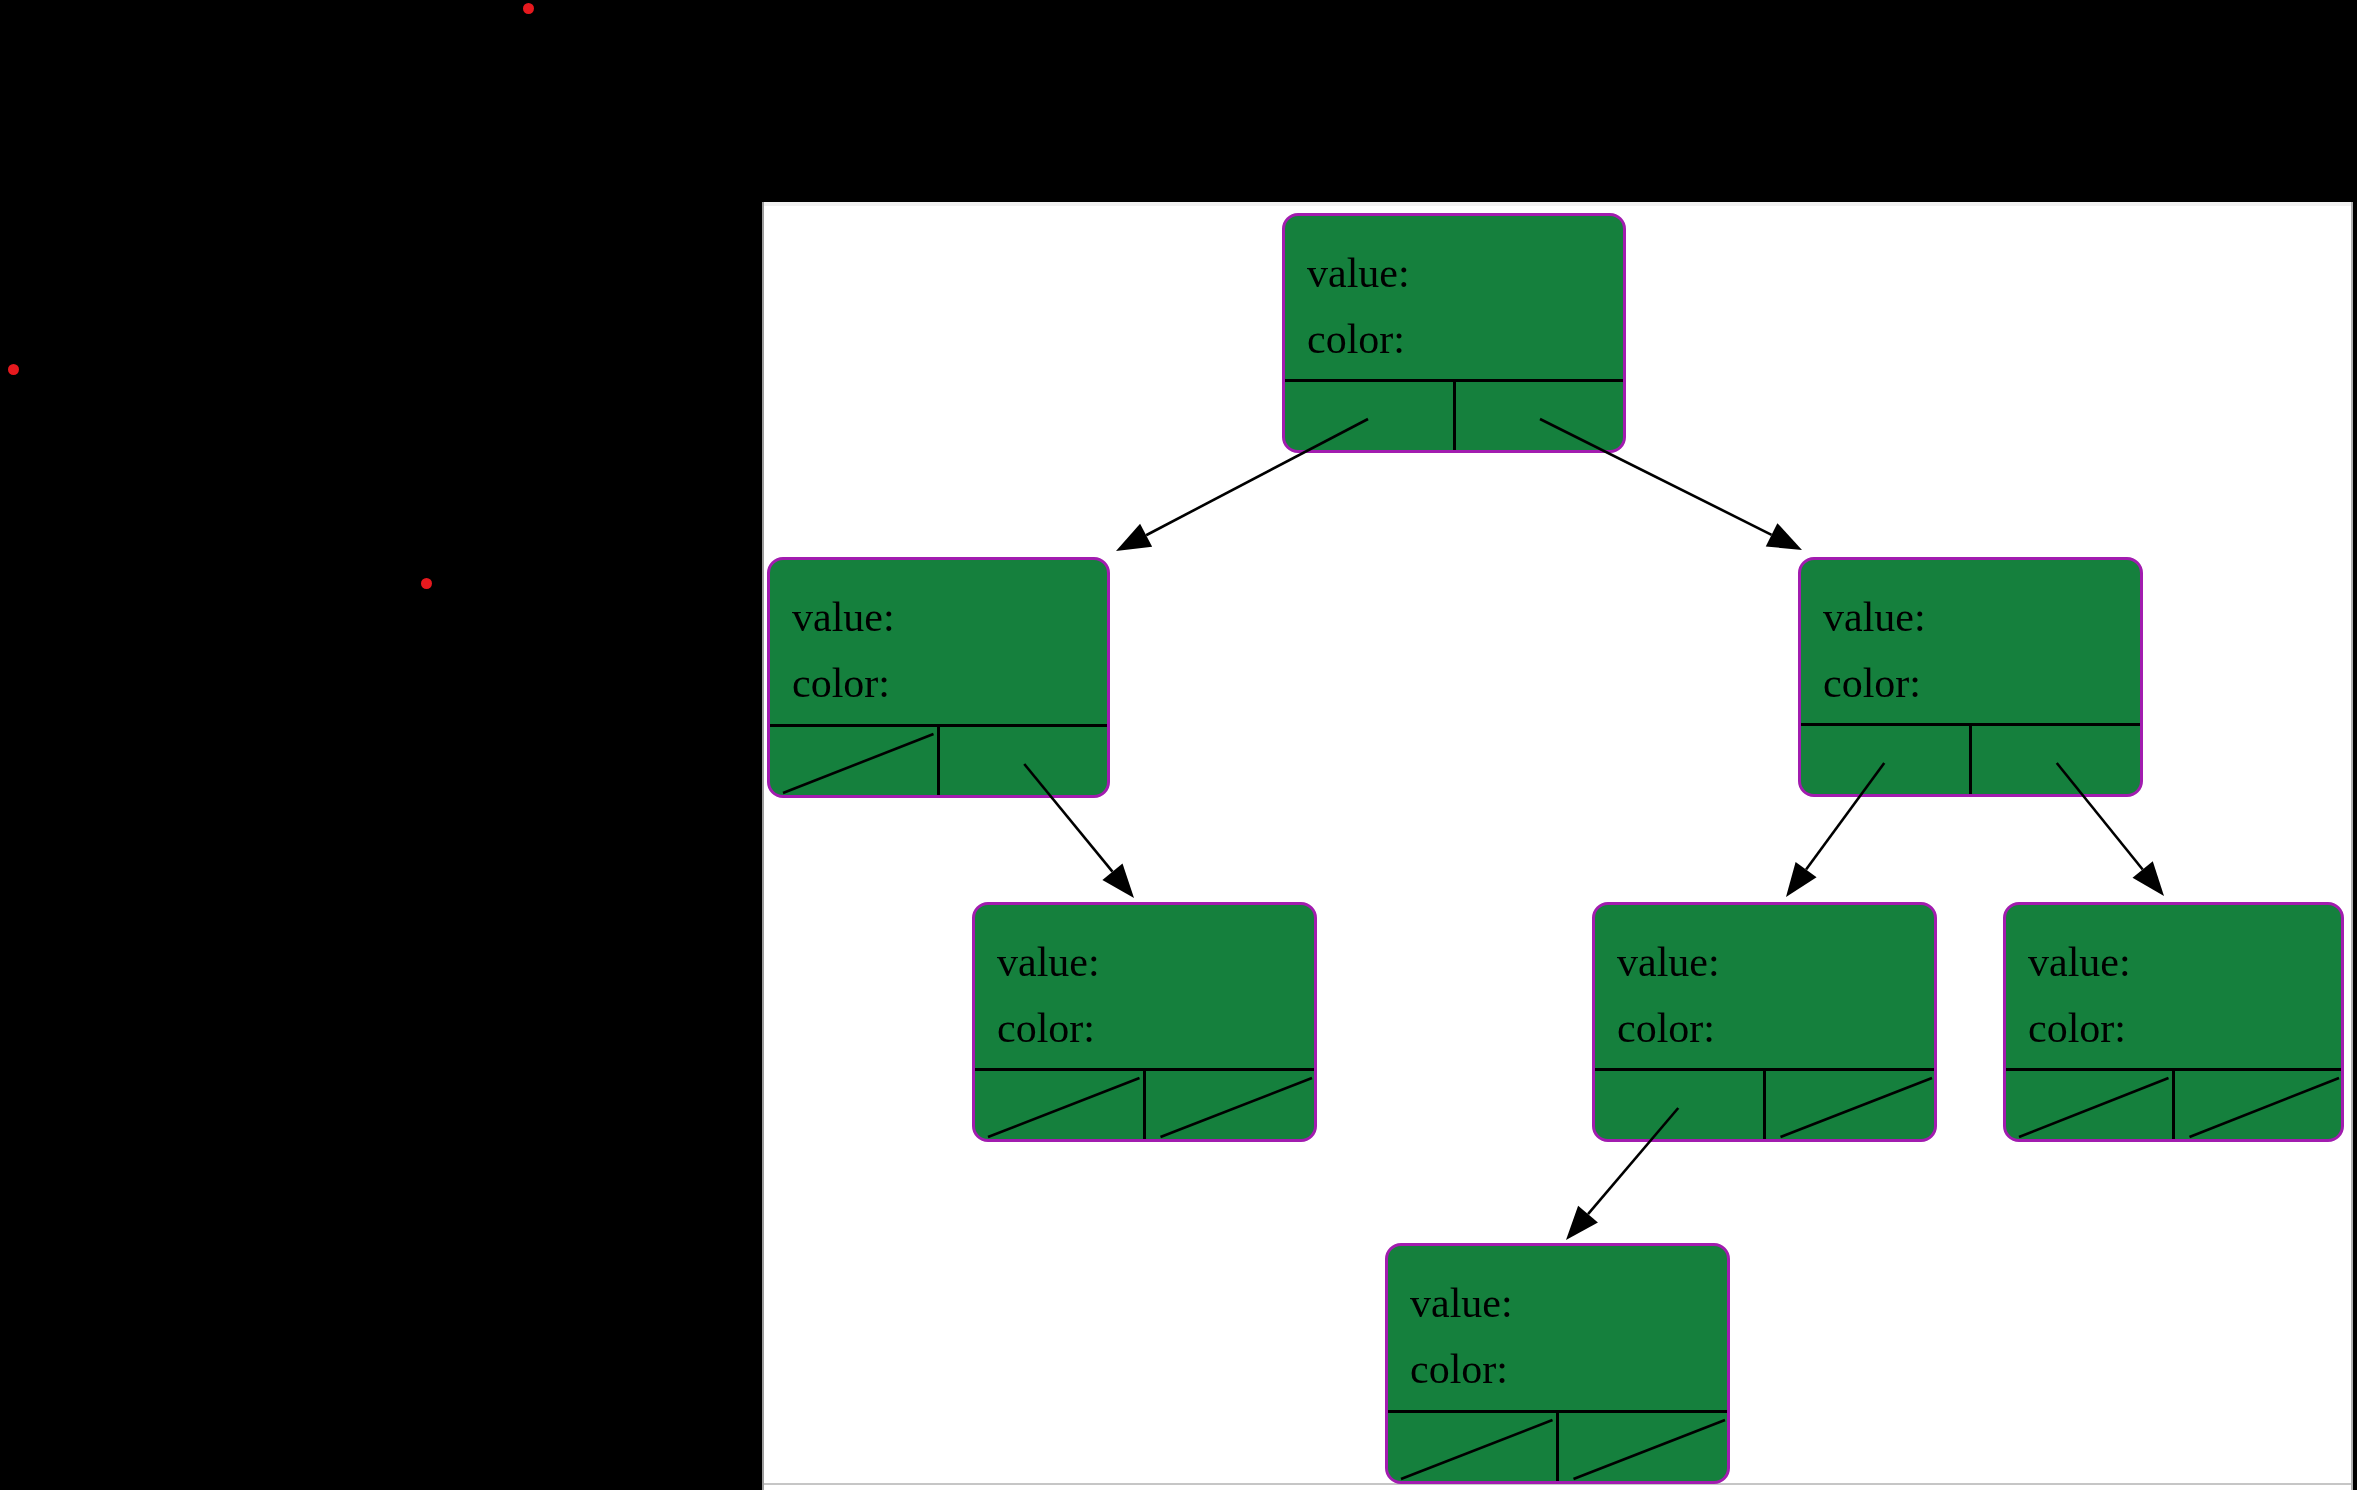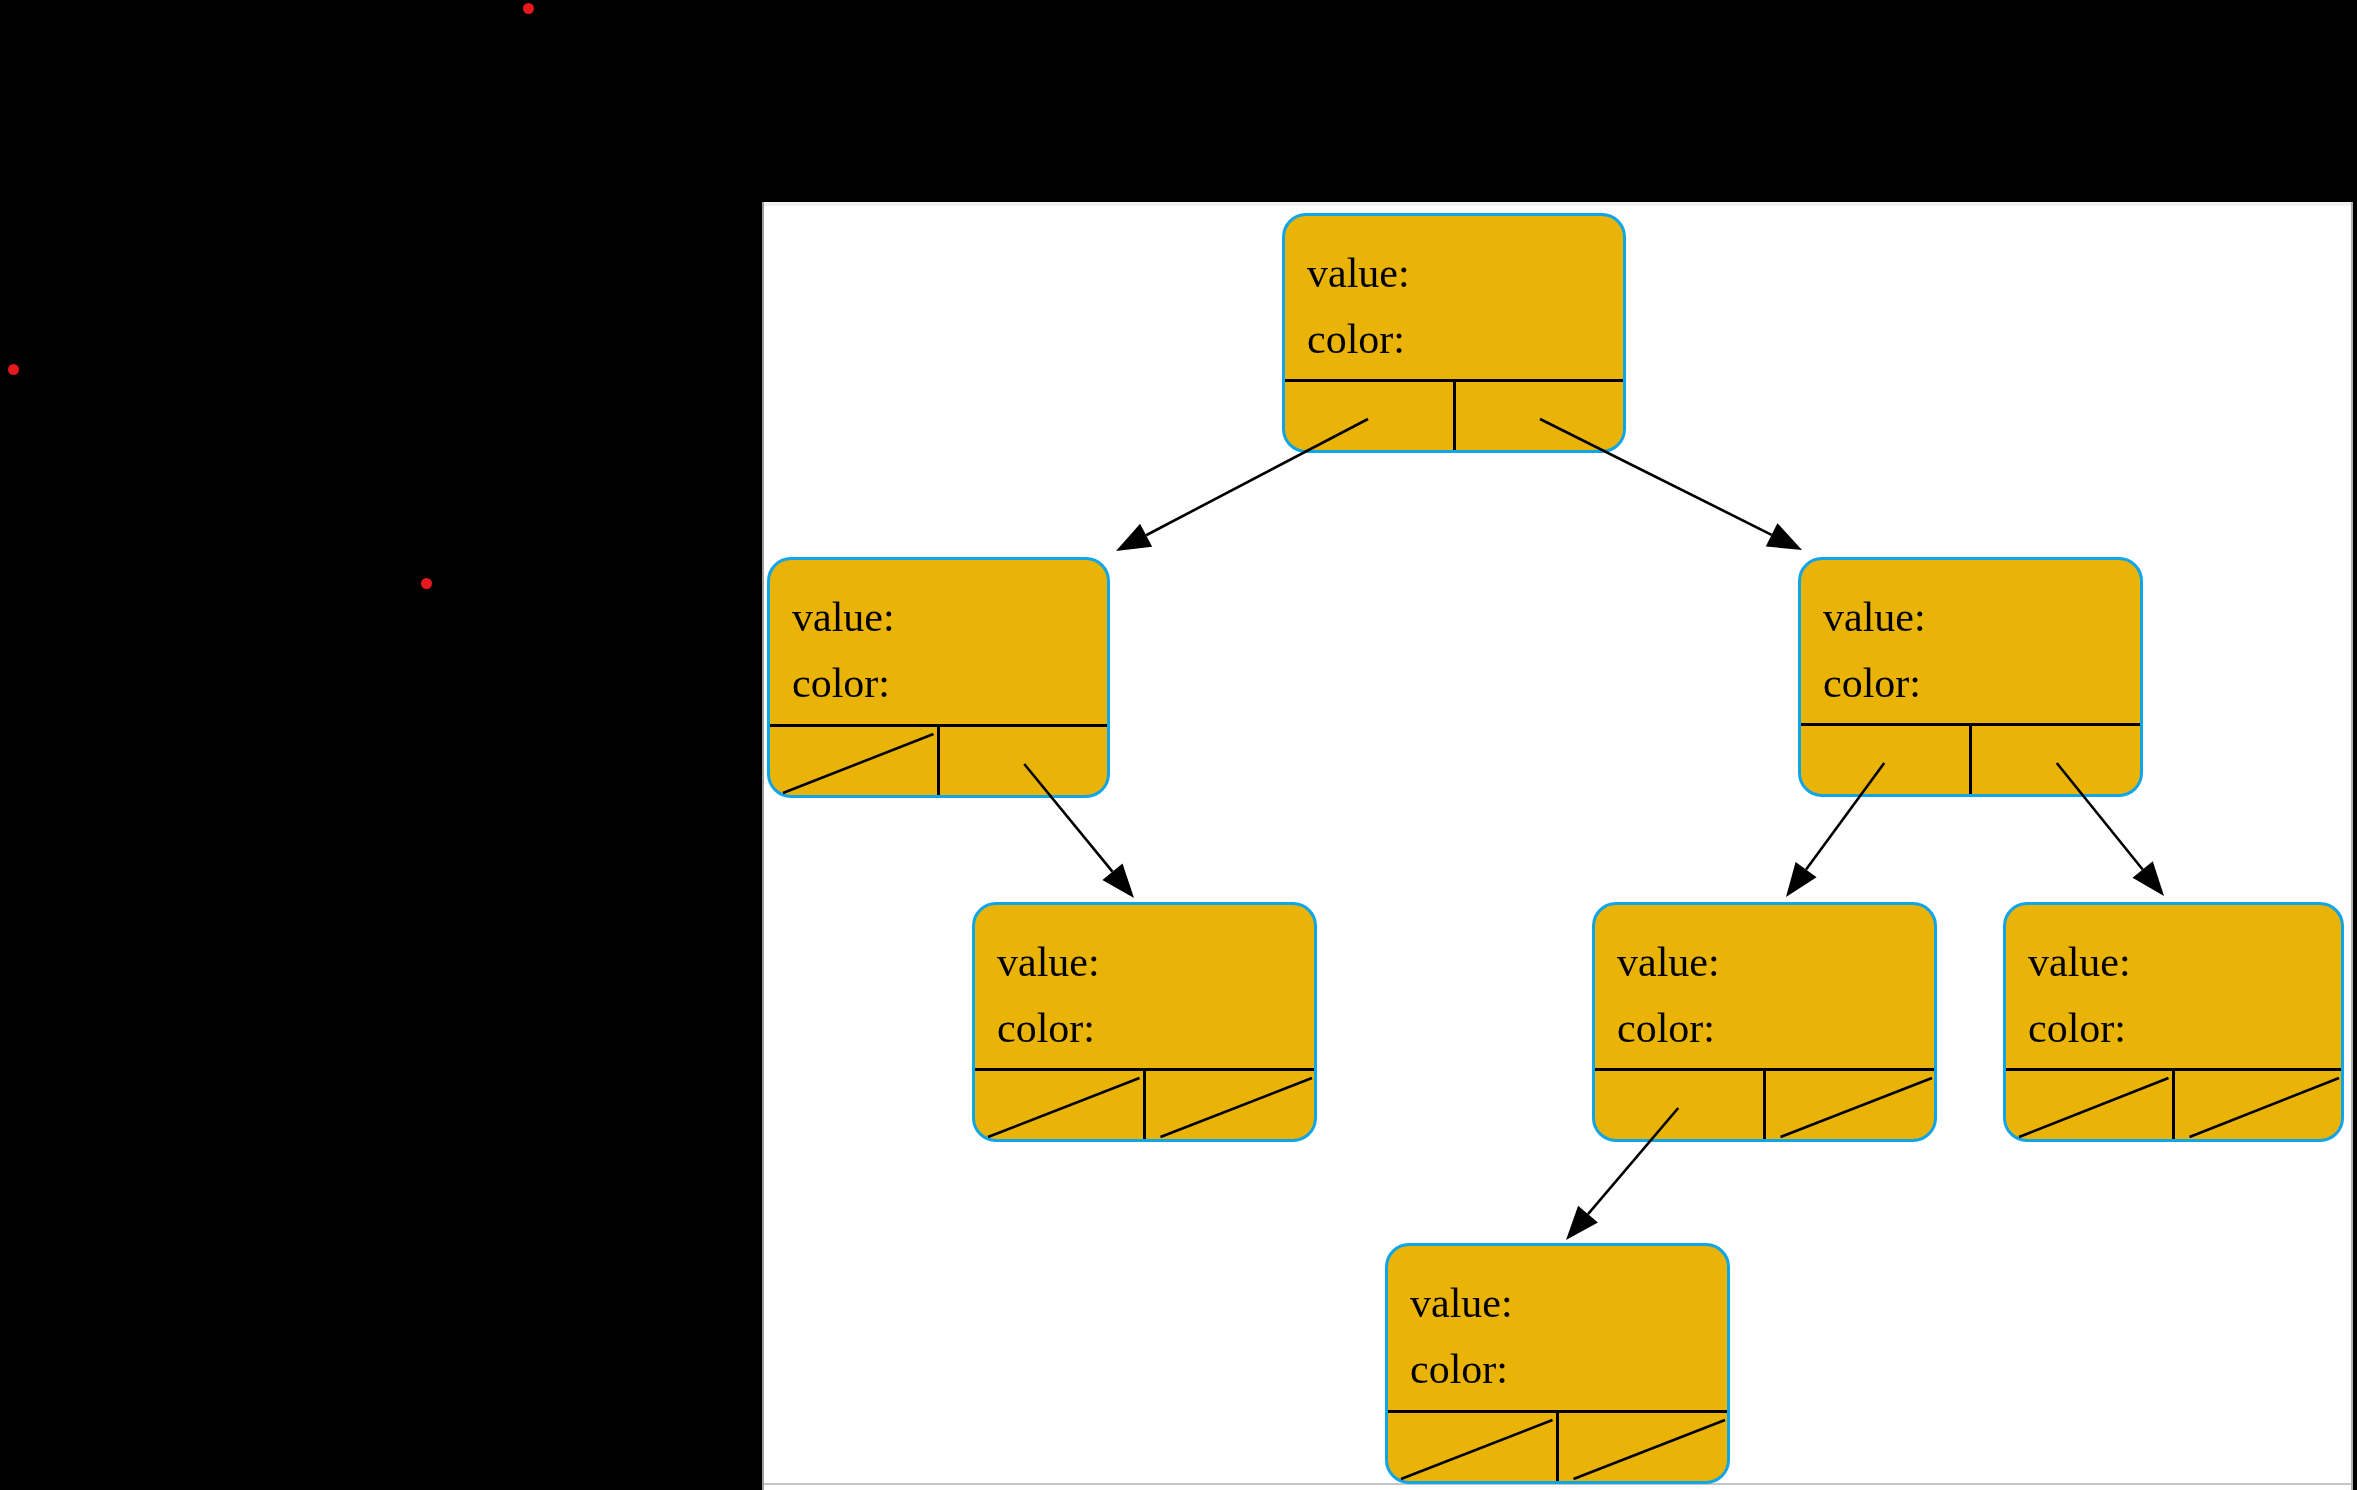--- a/index.html
+++ b/index.html
@@ -3,21 +3,21 @@
 <meta charset="utf-8">
 <style>
   html,body{margin:0;padding:0;background:#000;}
   #screen{position:relative;width:2357px;height:1490px;background:#000;overflow:hidden;
           font-family:"Liberation Serif","DejaVu Serif",serif;}
   .panel{position:absolute;left:762px;top:202px;width:1591px;height:1288px;
          background:#ffffff;border-left:2px solid #9c9c9c;border-right:2px solid #b0b0b0;
          box-sizing:border-box;z-index:1;}
   .panel-topband{position:absolute;left:0;top:0;right:0;height:4px;background:#f1f1f1;}
   .panel-bottomline{position:absolute;left:0;right:0;top:1281px;height:2px;background:#c6c6c6;}
-  .node{position:absolute;border:3px solid #0ea5e9;border-radius:24px;background:#eab308;
+  .node{position:absolute;border:3px solid #a21caf;border-radius:16px;background:#15803d;
         box-sizing:border-box;overflow:hidden;z-index:2;}
   .node-text{padding:24px 0 0 22px;font-size:42px;line-height:66px;color:#000;}
   .node-row{position:absolute;left:0;right:0;bottom:0;height:68px;border-top:3px solid #000;}
   .node-vdiv{position:absolute;left:50%;top:0;bottom:0;width:3px;margin-left:-1.5px;background:#000;}
   svg.overlay{position:absolute;left:0;top:0;z-index:5;pointer-events:none;}
   .dot{position:absolute;width:11px;height:11px;border-radius:50%;z-index:3;}
 </style>
 </head>
 <body>
 

